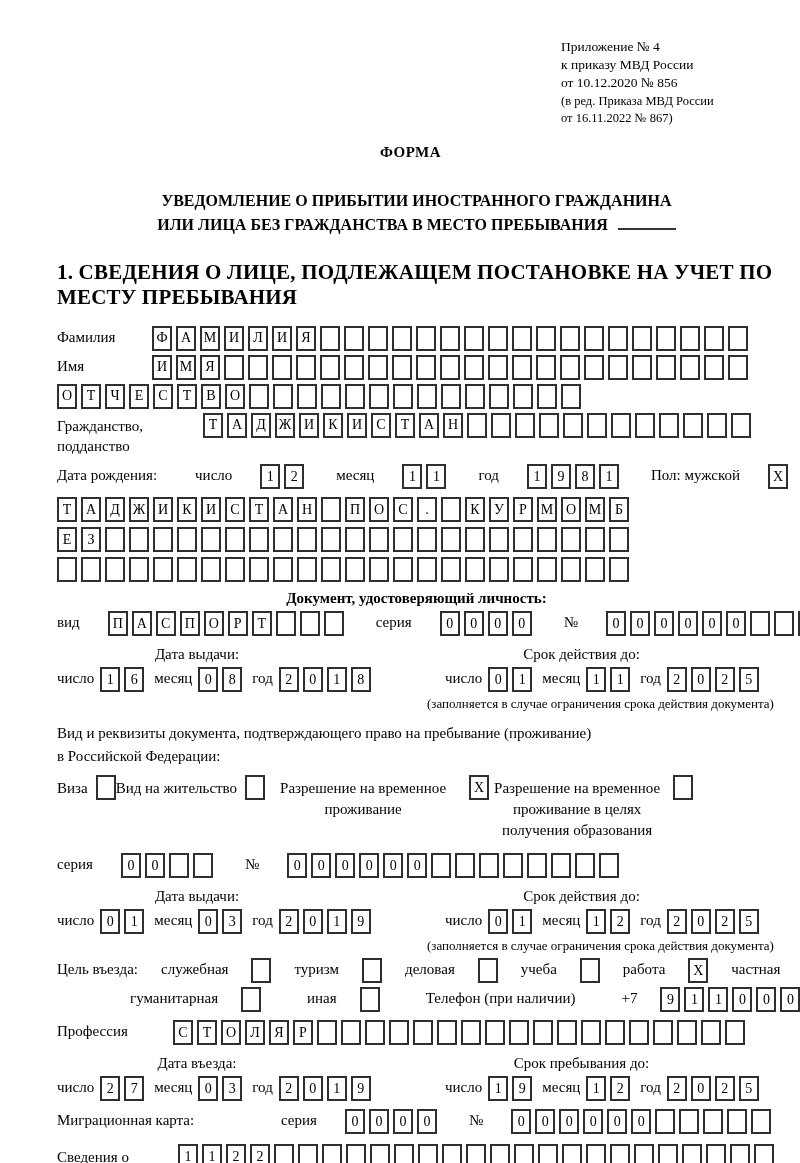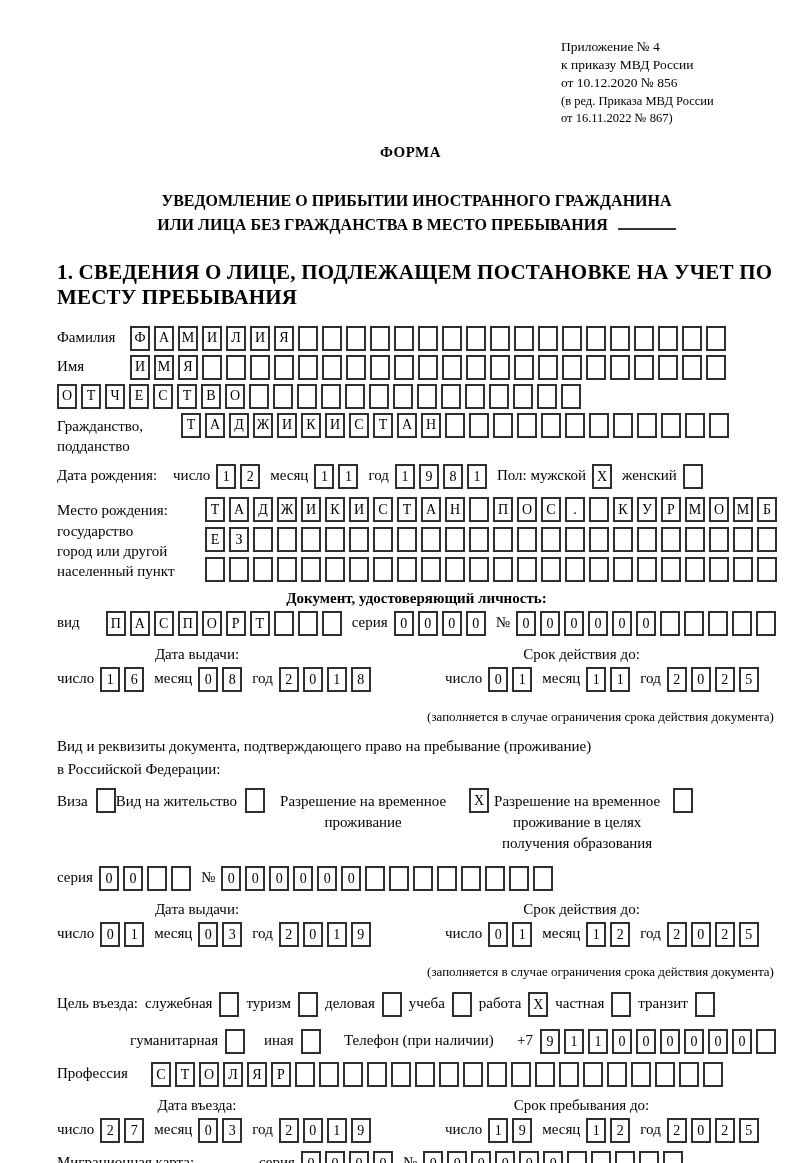--- a/index.html
+++ b/index.html
@@ -18,43 +18,43 @@
   .blank-line{display:inline-block;width:58px;border-bottom:2px solid #333;height:14px;margin-left:10px;vertical-align:baseline;}
   .sec-head{font-weight:bold;font-size:21px;margin-top:24px;letter-spacing:.2px;}
   
   .cells{display:inline-flex;gap:4px;flex-wrap:nowrap;vertical-align:middle;}
   .cell{
     display:inline-flex;width:16px;height:21px;border:2px solid #2f2f2f;
     align-items:center;justify-content:center;
     font-size:14px;line-height:1;background:#fff;flex:0 0 auto;
   }
   
-  .frow{display:flex;align-items:flex-start;margin-top:4px;}
+  .frow{display:flex;align-items:flex-start;margin-top:4px;gap:22px;}
   .frow .lbl{flex:0 0 auto;padding-top:3px;}
   .lbl2{line-height:1.35;}
   .w73{width:73px;} .w148{width:148px;} .w124{width:124px;} .w94{width:94px;}
   .stack{display:flex;flex-direction:column;gap:5px;}
   .inlbl{padding:3px 6px 0 10px;white-space:nowrap;}
   .inlbl.first{padding-left:0;}
   .mt8{margin-top:8px;} .mt12{margin-top:12px;} .mt16{margin-top:16px;}
   .center-b{font-weight:bold;text-align:center;margin-top:8px;}
   .twocol{display:flex;margin-top:10px;}
   .col-l{flex:0 0 370px;} .col-r{flex:1 1 auto;}
   .dhead{text-align:center;margin-bottom:4px;}
   .dhead.left{padding-right:90px;}
   .dhead.right{padding-right:40px;}
   .dgrp{display:flex;align-items:flex-start;}
   .col-r .dgrp{padding-left:18px;}
-  .note{font-size:13px;text-align:center;margin-top:17px;padding-right:2px;}
+  .note{font-size:13px;text-align:left;margin-top:4px;padding-right:2px;}
   .plain{margin-top:10px;line-height:1.5;}
   .optrow{display:flex;align-items:flex-start;margin-top:8px;gap:0;}
   .opt{display:flex;align-items:flex-start;gap:8px;}
   .opt .olbl{text-align:center;line-height:1.4;padding-top:3px;}
   .opt .olbl.w200{width:196px;} .opt .olbl.w176{width:176px;}
-  .purrow{display:flex;align-items:flex-start;margin-top:12px;gap:7px;flex-wrap:nowrap;}
+  .purrow{display:flex;align-items:flex-start;margin-top:4px;gap:23px;flex-wrap:nowrap;}
   .purrow .plbl{padding-top:3px;white-space:nowrap;}
   .indent73{margin-left:73px;}
   .gap18{width:14px;} .gap30{width:26px;}
   .reps{display:flex;margin-top:10px;}
   .reps .rlbl{flex:0 0 121px;line-height:1.55;padding-top:2px;}
 </style>
 </head>
 <body>
 
 <div class="page">
@@ -223,26 +223,20 @@
     <div class="cells">
         <span class="cell">X</span>
       </div>
     <div class="inlbl">женский</div>
     <div class="cells">
         <span class="cell"></span>
       </div>
   </div>
 
   <div class="frow mt8">
-    <div class="lbl w148 lbl2">
-      <div>Место рождения:</div>
-      <div>государство</div>
-      <div>город или другой</div>
-      <div>населенный пункт</div>
-    </div>
     <div class="stack">
       <div class="cells">
           <span class="cell">Т</span>
           <span class="cell">А</span>
           <span class="cell">Д</span>
           <span class="cell">Ж</span>
           <span class="cell">И</span>
           <span class="cell">К</span>
           <span class="cell">И</span>
           <span class="cell">С</span>

